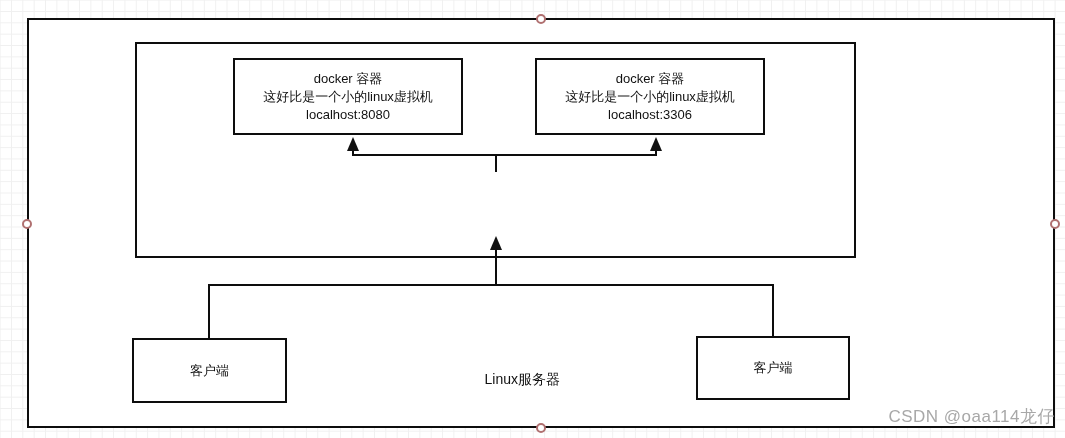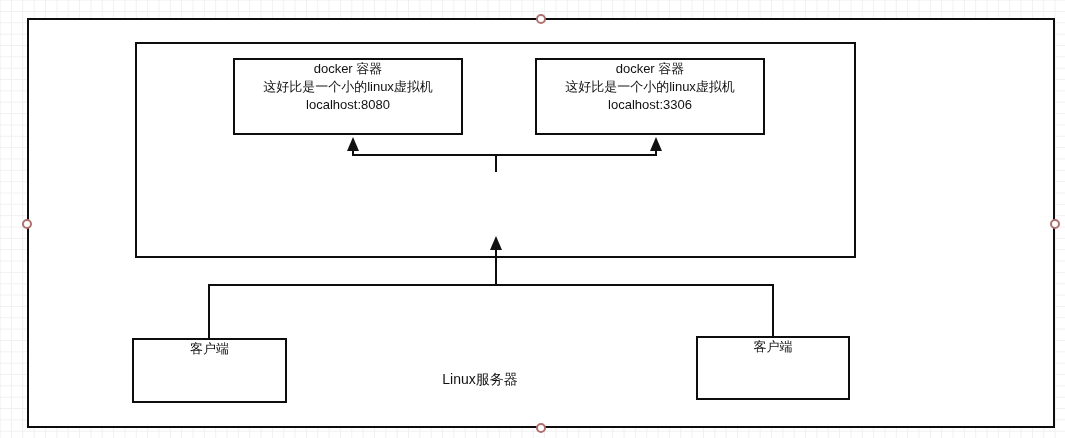--- a/index.html
+++ b/index.html
@@ -20,33 +20,33 @@
   }
   .shape{
     position:absolute;
     background:#ffffff;
     border:2px solid #0d0d0d;
     box-sizing:border-box;
     color:#111111;
   }
   .center-txt{
     display:flex;flex-direction:column;
-    align-items:center;justify-content:flex-start;
+    align-items:center;justify-content:center;
     text-align:center;
   }
   .outer-box{left:27px;top:18px;width:1028px;height:410px;}
   .inner-box{left:135px;top:42px;width:721px;height:216px;}
   .docker-a{left:233px;top:58px;width:230px;height:77px;font-size:13px;line-height:18px;}
   .docker-b{left:535px;top:58px;width:230px;height:77px;font-size:13px;line-height:18px;}
   .daemon{left:285px;top:172px;width:423px;height:62px;font-size:13px;}
   .client-a{left:132px;top:338px;width:155px;height:65px;font-size:13px;}
   .client-b{left:696px;top:336px;width:154px;height:64px;font-size:13px;}
   .server-label{
     position:absolute;left:400px;top:371px;width:160px;
-    text-align:center;font-size:14px;color:#111111;
+    text-align:right;font-size:14px;color:#111111;
   }
   .line{position:absolute;background:#0d0d0d;}
   
   .v-daemon-top{left:495px;top:154px;width:2px;height:18px;}
   .h-upper{left:352px;top:154px;width:305px;height:2px;}
   .v-arrow-l{left:352px;top:149px;width:2px;height:7px;}
   .v-arrow-r{left:655px;top:149px;width:2px;height:7px;}
   
   .v-arrow-daemon{left:495px;top:248px;width:2px;height:38px;}
   .h-lower{left:208px;top:284px;width:566px;height:2px;}
@@ -117,14 +117,15 @@
   <div class="line h-lower"></div>
   <div class="line v-client-l"></div>
   <div class="line v-client-r"></div>
   <div class="arrow-up tip-daemon"></div>
 
   <div class="handle handle-top"></div>
   <div class="handle handle-left"></div>
   <div class="handle handle-right"></div>
   <div class="handle handle-bottom"></div>
 
+  <div class="watermark">CSDN @oaa114龙仔</div>
 
 </div>
 
 </body></html>

